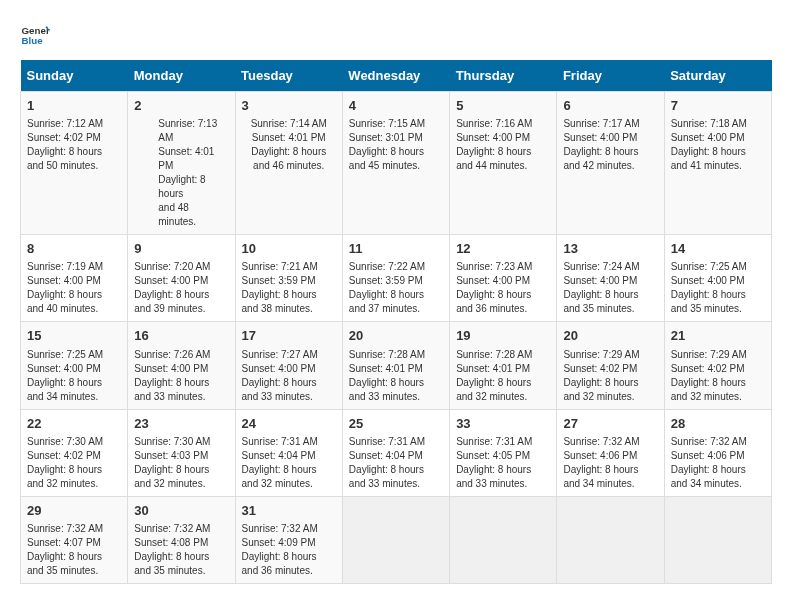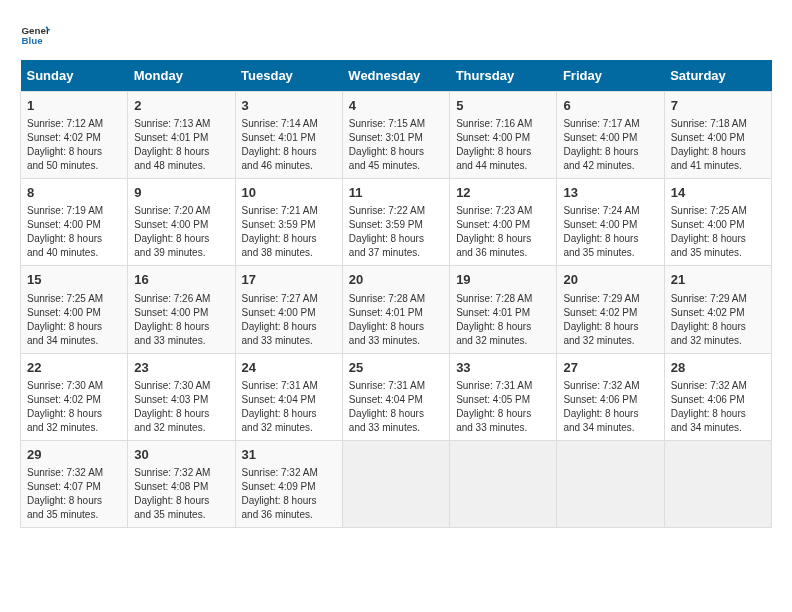--- a/index.html
+++ b/index.html
@@ -118,28 +118,28 @@
   <tr>
         <td>
           <span class="day-num">1</span>
           <div class="day-info" style="white-space: pre-line;">Sunrise: 7:12 AM
 Sunset: 4:02 PM
 Daylight: 8 hours
 and 50 minutes.</div>
         </td>
         <td>
           <span class="day-num">2</span>
-          <div class="day-info" style="white-space: pre-line;">Sunrise: 7:13 AM
+          <div class="day-info" style="white-space: pre-line; margin-left: 24px;">Sunrise: 7:13 AM
 Sunset: 4:01 PM
 Daylight: 8 hours
 and 48 minutes.</div>
         </td>
         <td>
           <span class="day-num">3</span>
-          <div class="day-info" style="white-space: pre-line;">Sunrise: 7:14 AM
+          <div class="day-info" style="white-space: pre-line; text-align: center;">Sunrise: 7:14 AM
 Sunset: 4:01 PM
 Daylight: 8 hours
 and 46 minutes.</div>
         </td>
         <td>
           <span class="day-num">4</span>
           <div class="day-info" style="white-space: pre-line;">Sunrise: 7:15 AM
 Sunset: 3:01 PM
 Daylight: 8 hours
 and 45 minutes.</div>

